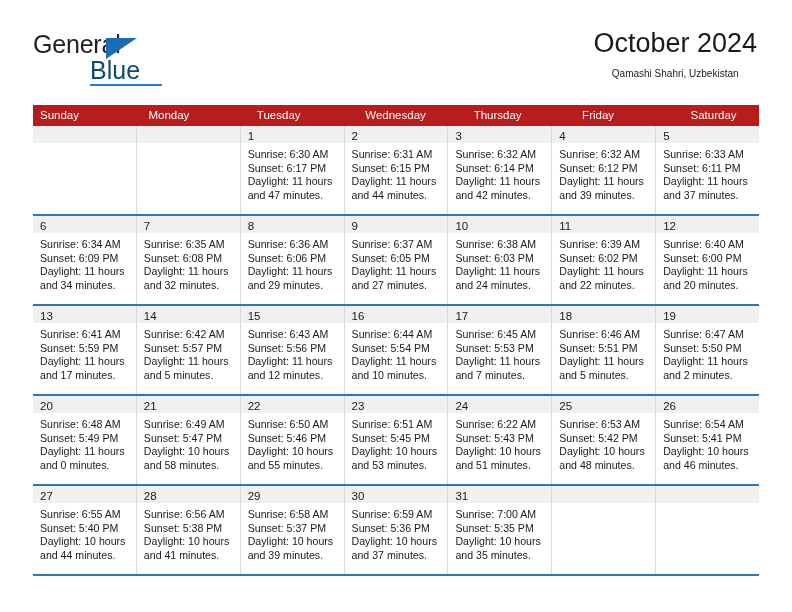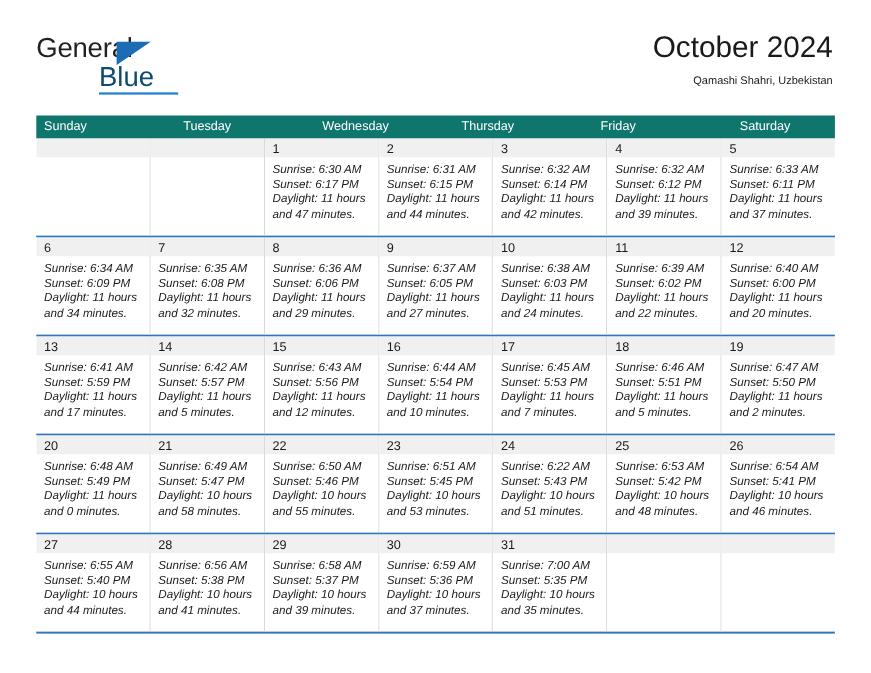--- a/index.html
+++ b/index.html
@@ -64,21 +64,21 @@
     top: 52px;
     width: 72px;
     height: 2px;
     background: #1e7fd4;
   }
 
   .title-block {
     position: absolute;
     right: 0;
     top: 0;
-    text-align: right;
+    text-align: center;
   }
   .cal-title {
     font-size: 27px;
     color: #1a1a1a;
     line-height: 1.15;
     white-space: nowrap;
   }
   .cal-subtitle {
     margin-top: 9px;
     font-size: 10px;
@@ -89,21 +89,21 @@
 
   
   .calendar {
     position: absolute;
     left: 33px;
     top: 105px;
     width: 726px;
   }
   .weekday-row {
     display: flex;
-    background: #0f766e;
+    background: #b91c1c;
     height: 21px;
     gap: 33px;
   }
   .weekday {
     flex: 1 1 0;
     color: #ffffff;
     font-size: 11.5px;
     line-height: 21px;
     padding-left: 7px;
     white-space: nowrap;
@@ -133,21 +133,20 @@
   }
   .date-num {
     font-size: 11.5px;
     color: #1a1a1a;
     line-height: 17px;
   }
   .day-cell.empty .date-strip { background: #f0f0f0; }
 
   .day-body {
     padding: 5px 6px 0 7px;
-    font-style: italic;
   }
   .day-line {
     font-size: 10.6px;
     color: #1a1a1a;
     line-height: 13.6px;
     white-space: nowrap;
   }
 </style>
 </head>
 <body>
@@ -166,20 +165,21 @@
     <div class="title-block">
       <div class="cal-title">October 2024</div>
       <div class="cal-subtitle">Qamashi Shahri, Uzbekistan</div>
     </div>
 
   </div>
 
   <div class="calendar">
     <div class="weekday-row" id="weekday-row">
         <div class="weekday">Sunday</div>
+        <div class="weekday">Monday</div>
         <div class="weekday">Tuesday</div>
         <div class="weekday">Wednesday</div>
         <div class="weekday">Thursday</div>
         <div class="weekday">Friday</div>
         <div class="weekday">Saturday</div>
       </div>
     <div id="weeks-container">
         <div class="week-row">
           <div class="day-cell empty">
             <div class="date-strip"><span class="date-num"></span></div>

